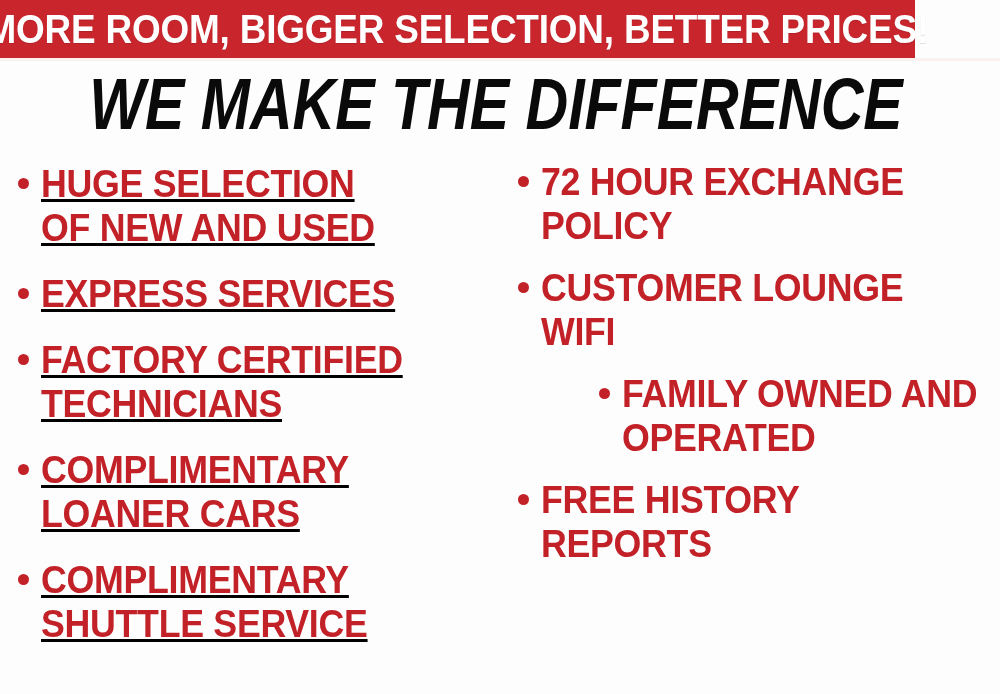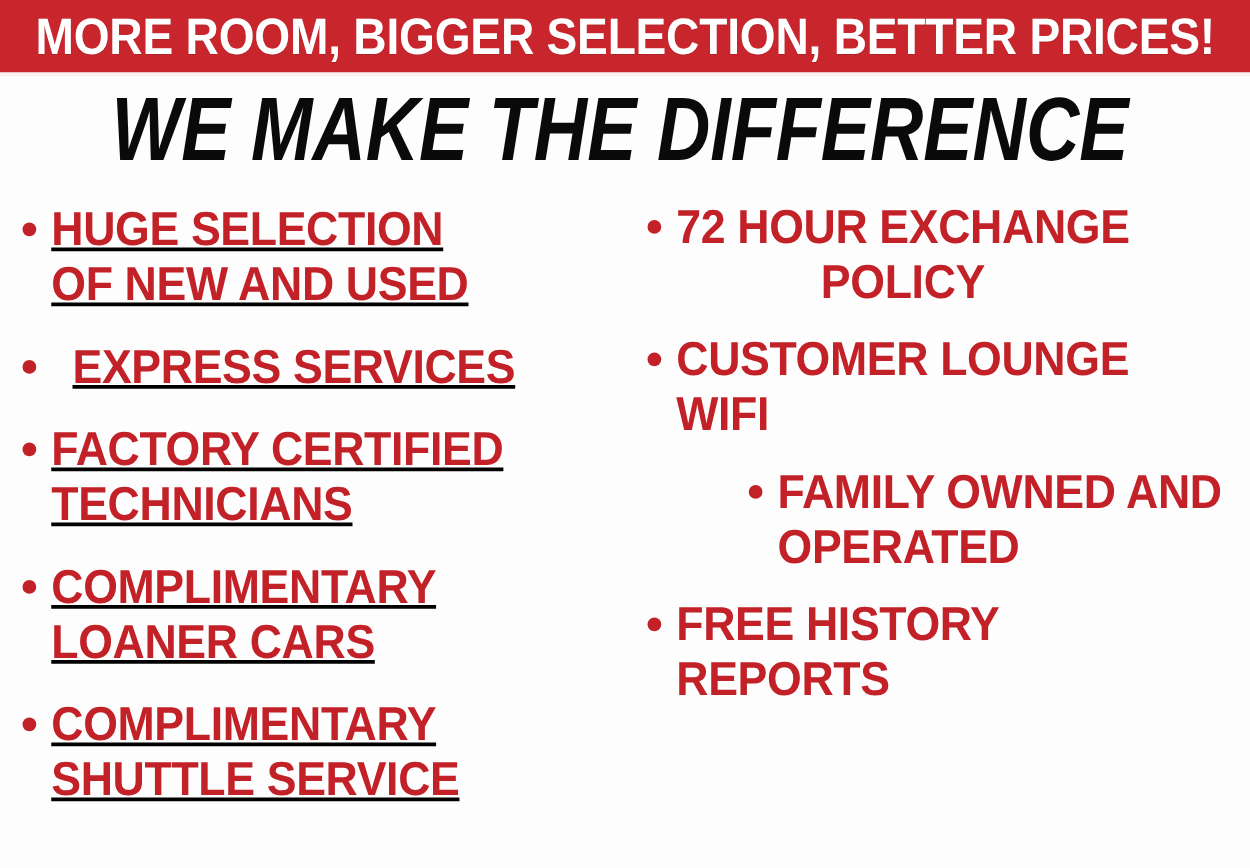--- a/index.html
+++ b/index.html
@@ -20,21 +20,21 @@
     height: 694px;
     background: #fdfdfd;
     overflow: hidden;
   }
 
   
   .banner {
     position: absolute;
     left: 0;
     top: 0;
-    width: 1000px;
+    width: 915px;
     height: 58px;
     background: #c9252c;
     display: flex;
     align-items: center;
     justify-content: center;
   }
   .banner-text {
     color: #ffffff;
     font-family: "Liberation Sans", sans-serif;
     font-weight: bold;
@@ -121,26 +121,26 @@
     font-size: 38px;
     line-height: 44px;
     letter-spacing: -0.3px;
     transform: scaleX(0.94);
     transform-origin: left center;
     white-space: pre-line;
   }
 
   
   .col-left  .bullet-item:nth-child(1) { margin-top: 10px; }
-  .col-left  .bullet-item:nth-child(2) { margin-top: 8px; gap: 17px;  }
+  .col-left  .bullet-item:nth-child(2) { margin-top: 8px;  }
   .col-left  .bullet-item:nth-child(3) { margin-top: 8px;  }
   .col-left  .bullet-item:nth-child(4) { margin-top: 10px; }
   .col-left  .bullet-item:nth-child(5) { margin-top: 10px; }
 
-  .col-right .bullet-item:nth-child(1) { margin-top: 8px; text-align: center;  }
+  .col-right .bullet-item:nth-child(1) { margin-top: 8px;  }
   .col-right .bullet-item:nth-child(2) { margin-top: 10px; }
   .col-right .bullet-item:nth-child(3) { margin-top: 8px; justify-content: flex-end;  }
   .col-right .bullet-item:nth-child(4) { margin-top: 14px; }
   .col-right .bullet-item:nth-child(5) { margin-top: 10px; text-align: right; }
   .col-right .bullet-item:nth-child(6) { margin-top: 10px; }
 </style>
 </head>
 <body>
 
 <div id="poster">

